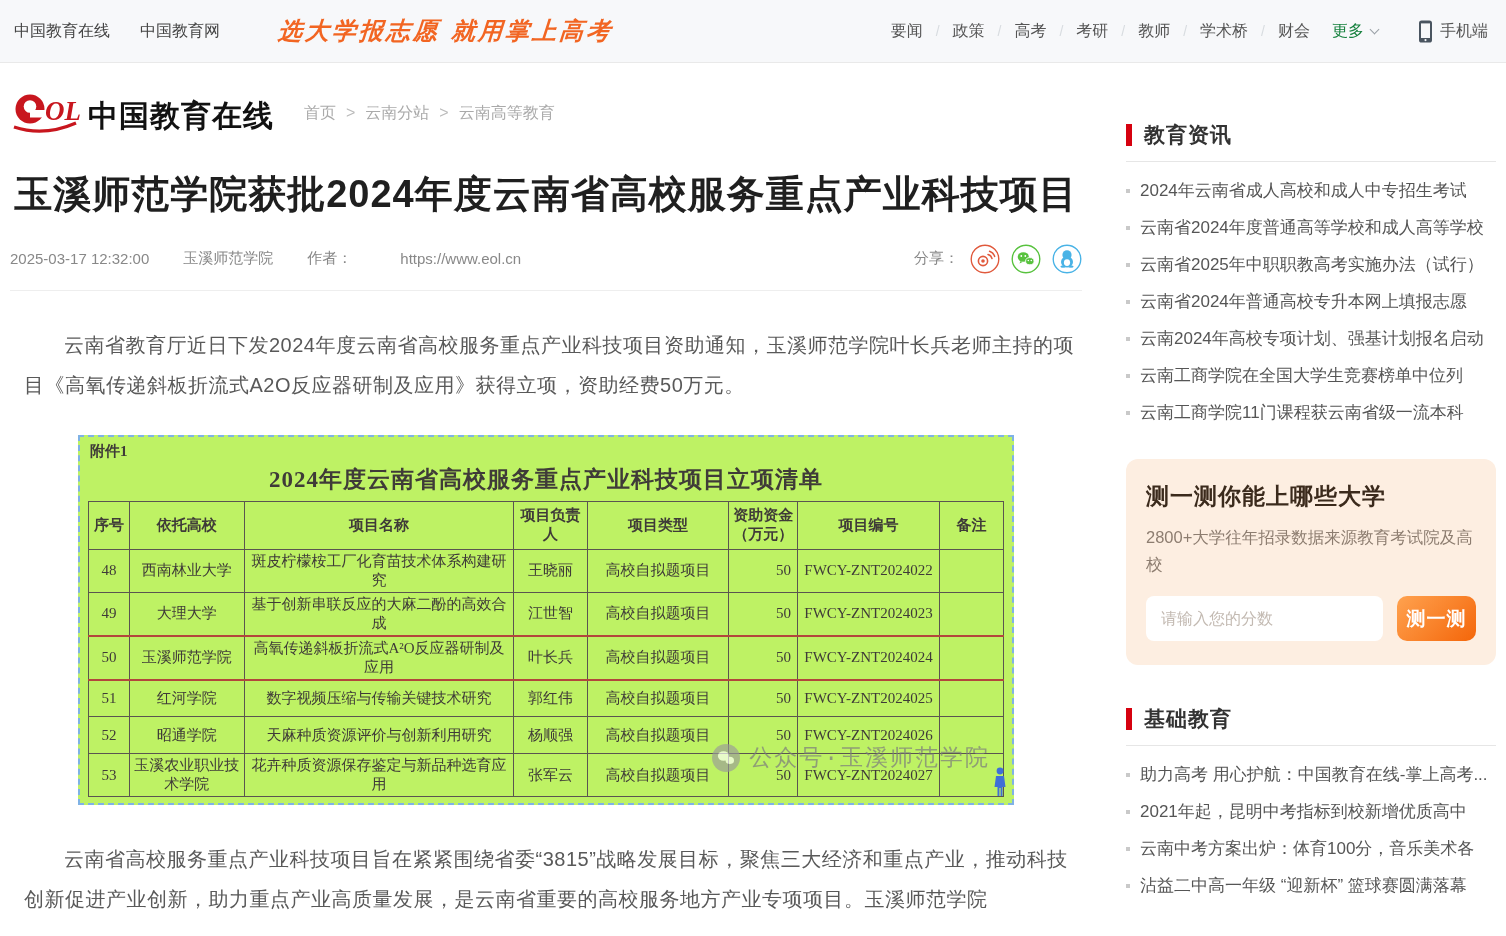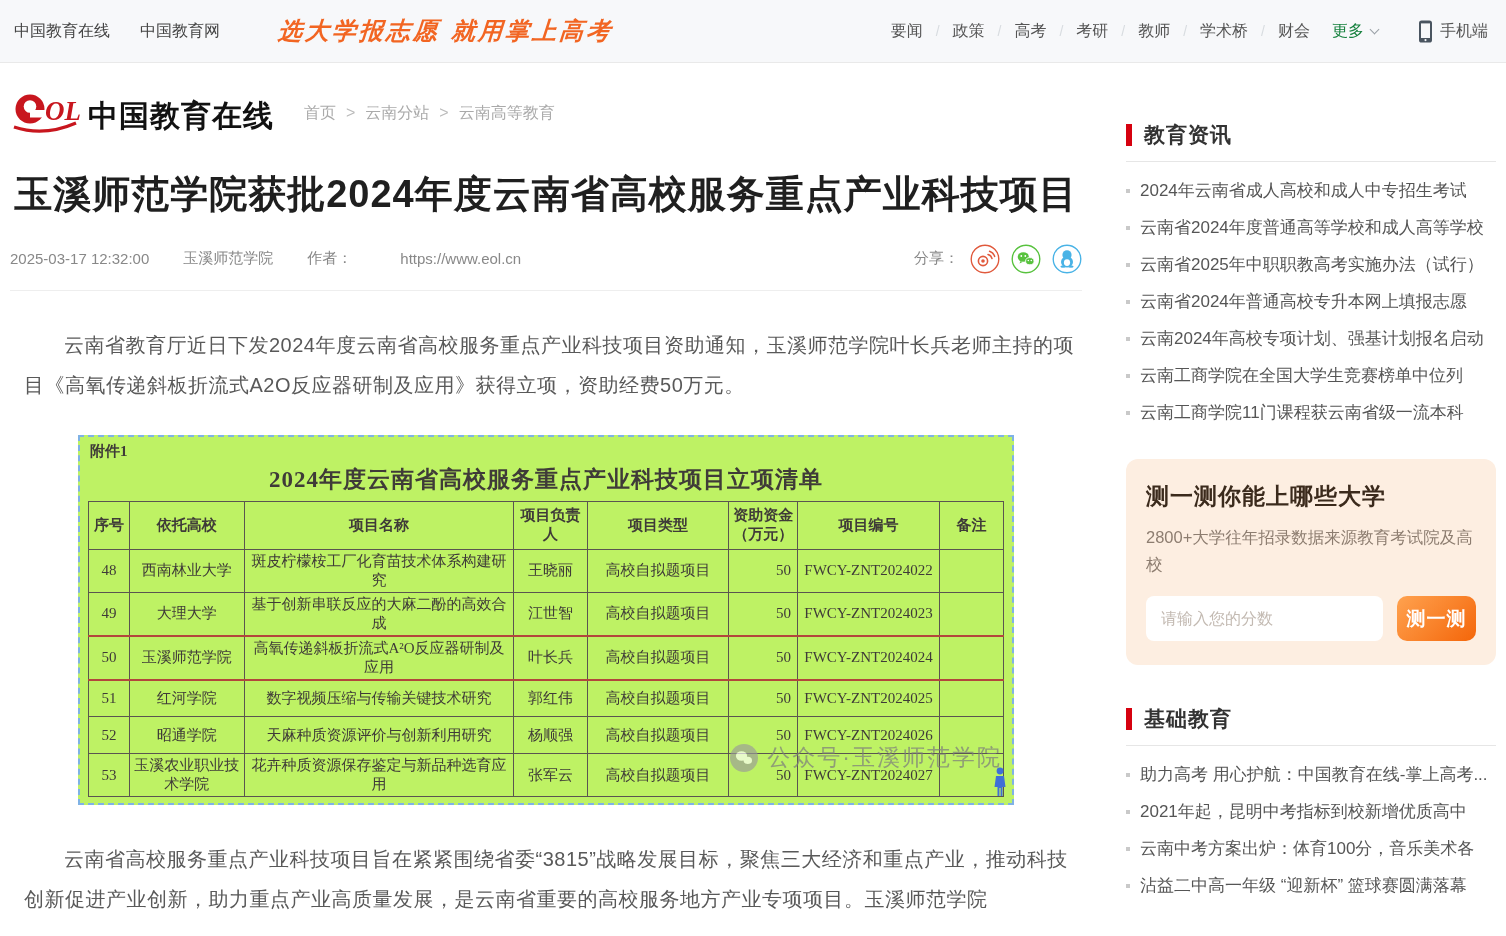--- a/index.html
+++ b/index.html
@@ -59,23 +59,23 @@
   .attach-label { font-size:15px; font-weight:bold; padding:2px 0 1px 2px; }
   .attach-title { text-align:center; font-size:23px; font-weight:bold; letter-spacing:1px; padding:2px 0 6px; }
   .attach table { width:100%; border-collapse:collapse; }
   .attach th, .attach td { border:1px solid #5a5550; font-size:15px; }
   .attach th { height:48px; font-weight:bold; padding:2px 3px; }
   .attach td { height:37px; padding:2px 4px; text-align:center; }
   .c0{width:4.5%} .c1{width:12.5%} .c2{width:29.5%} .c3{width:8%}
   .c4{width:15.5%} .c5{width:7.5%} .c6{width:15.5%} .c7{width:7%}
   .attach td.fund { text-align:right; padding-right:6px; }
   tr.hl td { border-top:2.5px solid #b3473c; border-bottom:2.5px solid #b3473c; }
-  .watermark { position:absolute; right:10px; bottom:30px; display:flex; align-items:flex-end;
+  .watermark { position:absolute; right:22px; bottom:30px; display:flex; align-items:flex-end;
                color:rgba(125,125,125,.72); font-size:23px; letter-spacing:2px;
-               font-family:Liberation Sans, sans-serif; }
+               font-family:Liberation Mono, monospace; }
   .wm-icon { margin-right:8px; opacity:.65; }
   .person { position:absolute; right:4px; bottom:6px; }
 
   
   .sec { margin-top:0; }
   .sec-head { display:flex; align-items:center; padding-bottom:12px; border-bottom:1px solid #e6e6e6; }
   .sec-bar { width:6px; height:22px; background:#d6010f; margin-right:12px; }
   .sec-title { font-size:21px; font-weight:bold; color:#333; letter-spacing:1px;text-align:right; }
   .news-list { list-style:none; padding-top:10px; }
   .news-list li { font-size:17px; color:#555; line-height:37px; white-space:nowrap;

